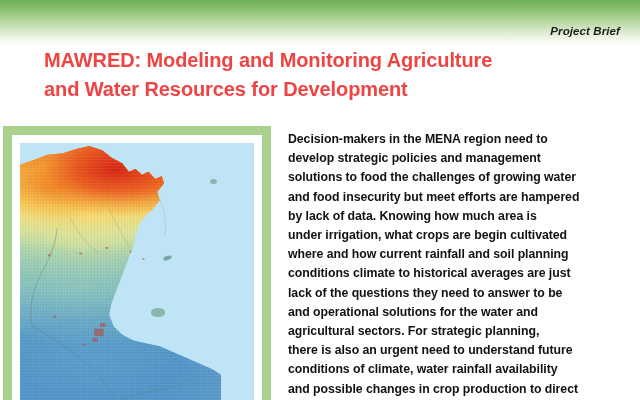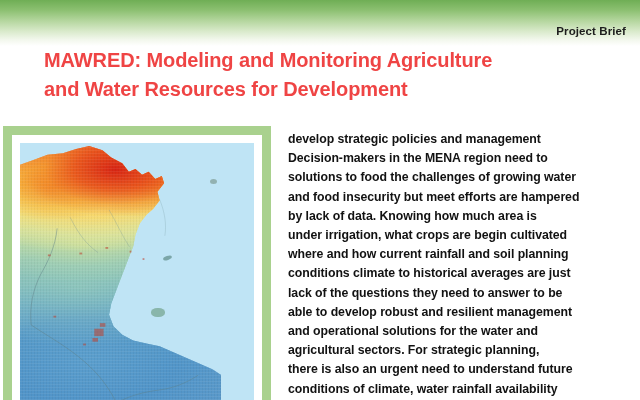--- a/index.html
+++ b/index.html
@@ -24,27 +24,28 @@
     background:linear-gradient(to bottom,
         #6fae55 0%,
         #8cc071 22%,
         #b4d69e 45%,
         #d9eacb 68%,
         #f2f7ec 86%,
         #ffffff 100%);
   }
   #kicker {
     position:absolute;
-    right:14px; top:25px;
+    right:20px; top:25px;
     font-size:11.5px;
     font-weight:bold;
     color:#1d1d1d;
     letter-spacing:0.1px;
     line-height:13px;
     white-space:nowrap;
+    font-style:italic;
   }
 
   
   #title {
     position:absolute;
     left:20px; top:46px;
     width:600px;
     font-size:20px;
     font-weight:bold;
     color:#ef4444;
@@ -202,30 +203,29 @@
           <rect x="78" y="210" width="6" height="4"></rect>
           <rect x="68" y="216" width="3" height="2"></rect>
           <rect x="132" y="124" width="2" height="2"></rect>
         </g>
       </svg>
     </div>
   </div>
 
   <div id="body-copy">
     <p>
+      <span class="ln">Decision-makers in the MENA region need to</span>
       <span class="ln">develop strategic policies and management</span>
-      <span class="ln">Decision-makers in the MENA region need to</span>
       <span class="ln">solutions to food the challenges of growing water</span>
       <span class="ln">and food insecurity but meet efforts are hampered</span>
       <span class="ln">by lack of data. Knowing how much area is</span>
       <span class="ln">under irrigation, what crops are begin cultivated</span>
       <span class="ln">where and how current rainfall and soil planning</span>
       <span class="ln">conditions climate to historical averages are just</span>
       <span class="ln">lack of the questions they need to answer to be</span>
-      <span class="ln">able to develop robust and resilient management</span>
       <span class="ln">and operational solutions for the water and</span>
       <span class="ln">agricultural sectors. For strategic planning,</span>
       <span class="ln">there is also an urgent need to understand future</span>
       <span class="ln">conditions of climate, water rainfall availability</span>
       <span class="ln">and possible changes in crop production to direct</span>
 
     </p>
   </div>
 
 </div>

